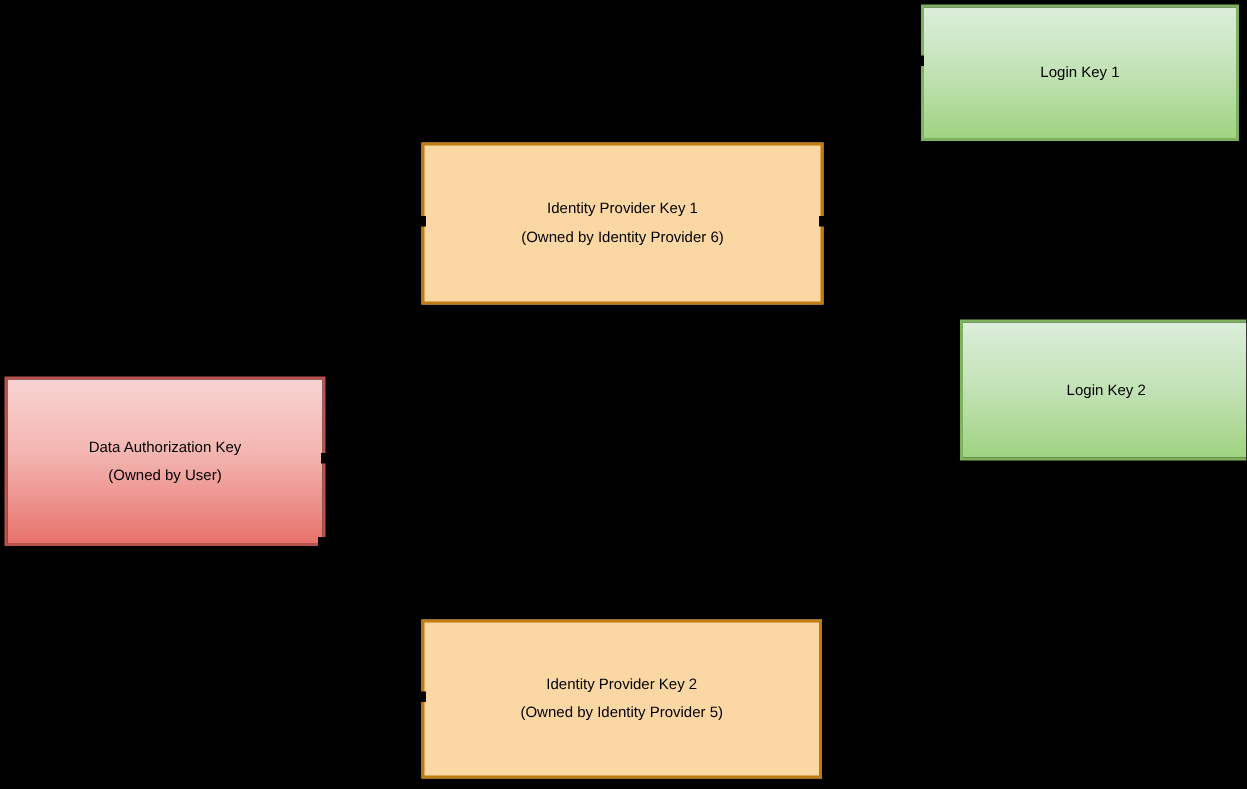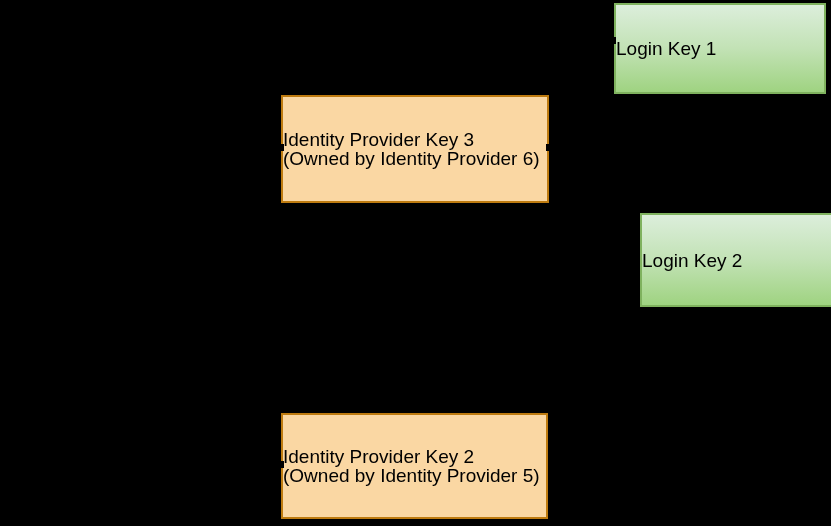--- a/index.html
+++ b/index.html
@@ -14,23 +14,23 @@
     background: #000000;
     overflow: hidden;
     font-family: "Liberation Sans", sans-serif;
   }
   .node {
     position: absolute;
     box-sizing: border-box;
     display: flex;
     align-items: center;
     justify-content: center;
-    text-align: left;
+    text-align: center;
     color: #000000;
-    font-size: 19px;
+    font-size: 10px;
     line-height: 19px;
   }
   .node .label { width: 100%; }
   .line { display: block; }
   .line:empty { display: none; }
   .node-red {
     border: 2px solid #B85450;
     background: linear-gradient(to bottom, #F8D3D1 0%, #F3B5B1 45%, #E8736C 100%);
   }
   .node-orange {
@@ -44,24 +44,30 @@
   .stub {
     position: absolute;
     background: #000000;
   }
 </style>
 </head>
 <body>
 
 <div id="canvas">
 
+  <div class="node node-red" style="left:3px; top:251px; width:214px; height:113px;">
+    <div class="label">
+      <span class="line">Data Authorization Key</span>
+      <span class="line">(Owned by User)</span>
+    </div>
+  </div>
 
   <div class="node node-orange" style="left:281px; top:95px; width:268px; height:108px;">
     <div class="label">
-      <span class="line">Identity Provider Key 3</span>
+      <span class="line">Identity Provider Key 1</span>
       <span class="line">(Owned by Identity Provider 6)</span>
     </div>
   </div>
 
   <div class="node node-orange" style="left:281px; top:413px; width:267px; height:106px;">
     <div class="label">
       <span class="line">Identity Provider Key 2</span>
       <span class="line">(Owned by Identity Provider 5)</span>
     </div>
   </div>

